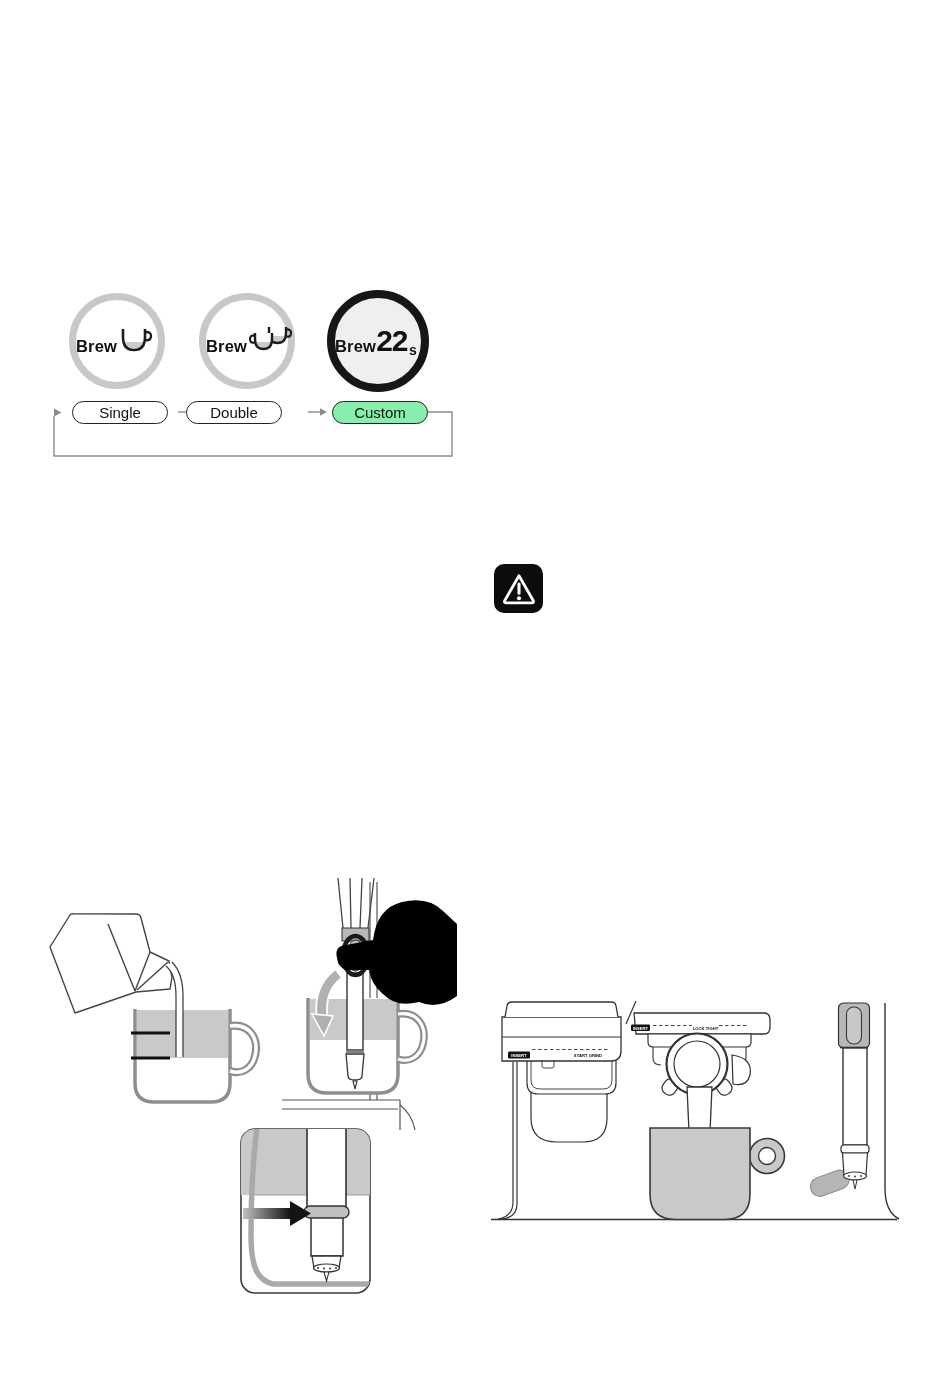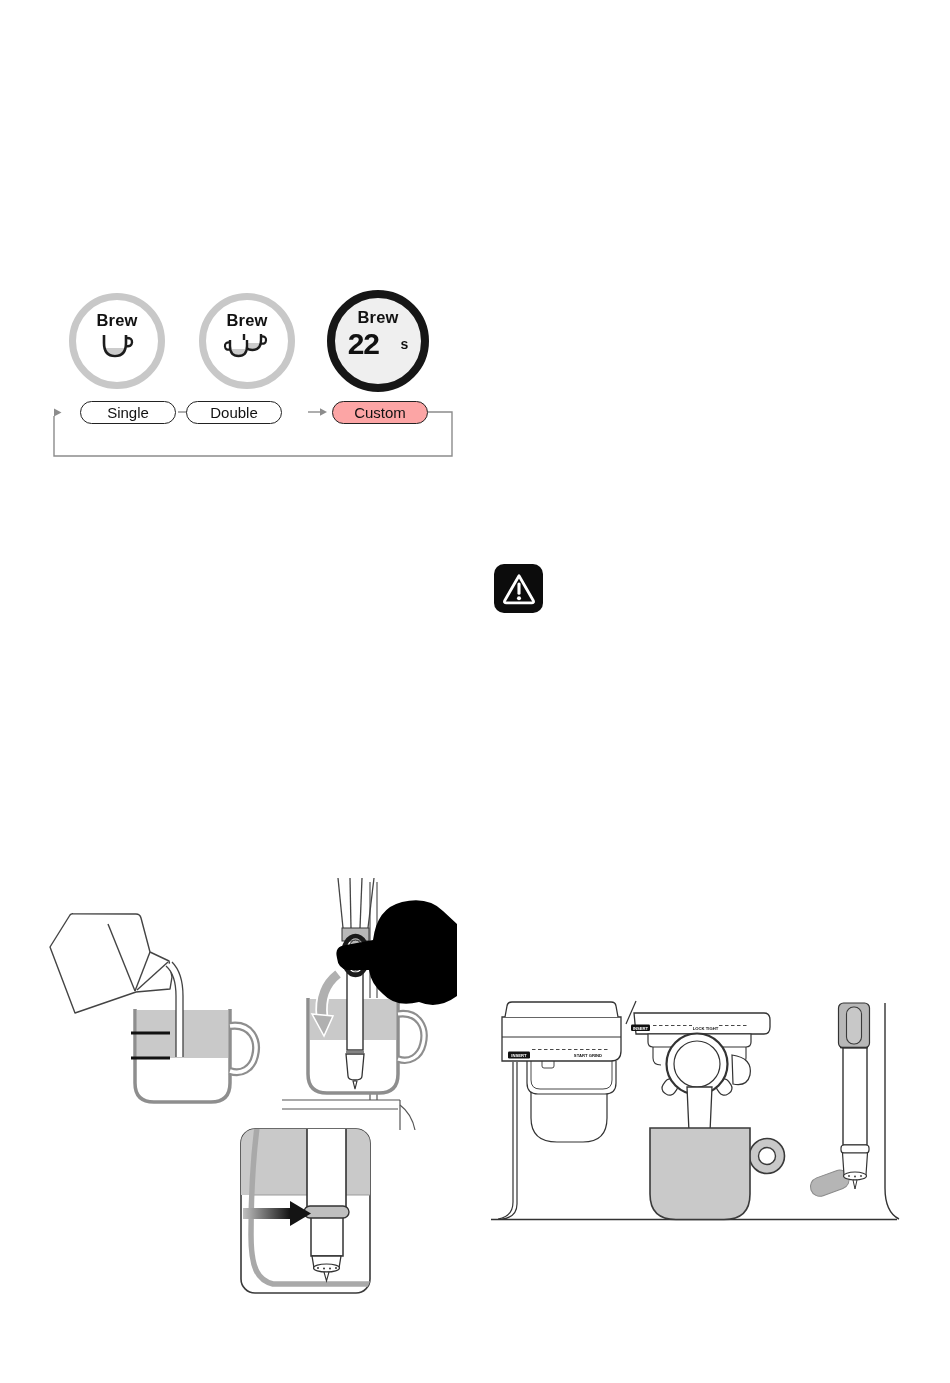--- a/index.html
+++ b/index.html
@@ -1,33 +1,33 @@
 <!DOCTYPE html>
 <html><head>
 <meta charset="utf-8">
 <style>
   html,body{margin:0;padding:0;background:#fff;}
   #root{position:relative;width:950px;height:1383px;background:#fff;overflow:hidden;
         font-family:"Liberation Sans",sans-serif;color:#111;}
   .abs{position:absolute;}
   
   .circle{border-radius:50%;box-sizing:border-box;background:#fff;
-          display:flex;flex-direction:column;align-items:center;}
+          display:flex;flex-direction:row;align-items:center;}
   .ring-gray{border:7px solid #c8c8c8;width:96px;height:96px;}
   .ring-black{border:8.5px solid #161616;width:102px;height:102px;background:#efefef;}
   .brew-word{font-weight:bold;font-size:16.5px;letter-spacing:.2px;margin-top:11px;}
   .cupwrap{margin-top:3px;}
-  .timerow{display:flex;align-items:center;margin-top:0px;gap:20px;}
+  .timerow{display:flex;align-items:flex-end;margin-top:0px;}
   .timerow .val{font-size:30px;font-weight:bold;letter-spacing:-1px;}
   .timerow .unit{font-size:14px;font-weight:bold;margin-left:1.5px;}
   
   .pill{position:absolute;top:401px;width:96px;height:23px;border:1.5px solid #222;
         border-radius:12.5px;background:#fff;box-sizing:border-box;
         display:flex;align-items:center;justify-content:center;font-size:15px;}
-  .pill.selected{background:#fca5a5;}
+  .pill.selected{background:#86efac;}
   
   .warn{position:absolute;left:494px;top:564px;width:49px;height:49px;background:#0c0c0c;
         border-radius:10px;display:flex;align-items:center;justify-content:center;}
   svg text{font-family:"Liberation Sans",sans-serif;}
   .tiny-label{font-size:4.2px;font-weight:bold;fill:#111;}
   .tiny-label-w{font-size:4.2px;font-weight:bold;fill:#fff;}
 </style>
 </head>
 <body>
 
@@ -78,21 +78,21 @@
     </div>
 
     <div class="abs circle ring-black" style="left:327px;top:290px;">
       <div class="brew-word" style="margin-top:10px;">Brew</div>
       <div class="timerow">
         <span class="val">22</span>
         <span class="unit">s</span>
       </div>
     </div>
 
-    <div class="pill" style="left:80px;">
+    <div class="pill" style="left:72px;">
       <span>Single</span>
     </div>
     <div class="pill" style="left:186px;">
       <span>Double</span>
     </div>
     <div class="pill selected" style="left:332px;">
       <span>Custom</span>
     </div>
   </div>
 

